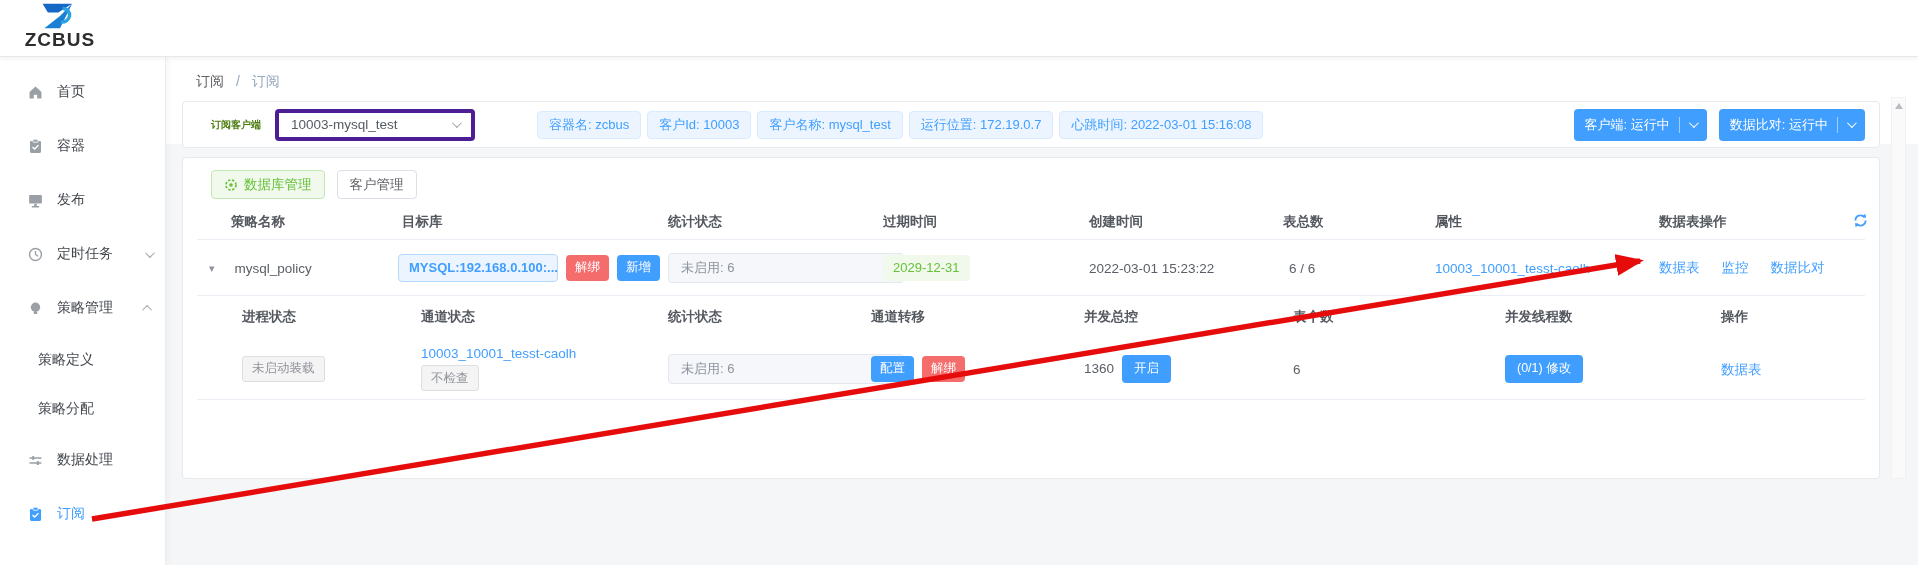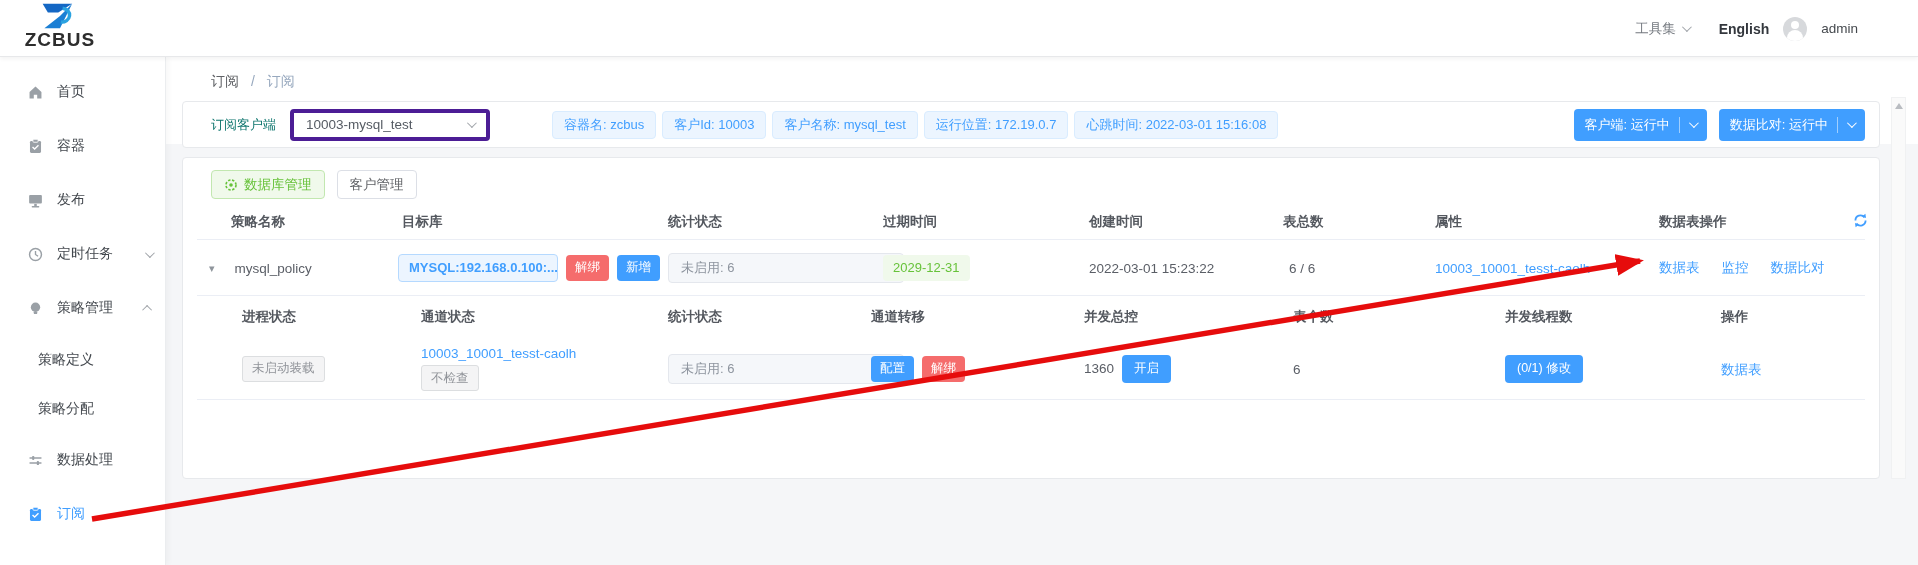--- a/index.html
+++ b/index.html
@@ -31,28 +31,28 @@
   .side-item { position:relative; height:54px; display:flex; align-items:center; padding-left:27px; gap:13px;
                font-size:14px; color:#43484e; cursor:pointer; }
   .side-item.sub { height:49px; padding-left:38px; }
   .side-item.active { color:#409eff; }
   .side-item .chev { position:absolute; right:13px; }
   .sicon { width:17px; height:17px; flex:0 0 17px; }
 
   
   .main { position:absolute; left:166px; top:57px; right:0; bottom:0; background:#f5f6f8; }
   .white-top { position:absolute; left:0; top:0; right:0; height:87px; background:#fff; }
-  .breadcrumb { position:absolute; left:45px; top:16px; font-size:14px; z-index:2; }
+  .breadcrumb { position:absolute; left:30px; top:16px; font-size:14px; z-index:2; }
   .breadcrumb .b1 { color:#606266; cursor:pointer; }
   .breadcrumb .sep { color:#97a8be; margin:0 8px; }
   .breadcrumb .b2 { color:#97a8be; }
 
   .card { position:absolute; left:16px; right:38px; background:#fff; border:1px solid #e7e9ec; border-radius:4px; }
   .card1 { top:44px; height:47px; display:flex; align-items:center; padding:0 14px; }
-  .filter-label { font-size:13px; font-weight:normal; color:#0f766e; margin-left:14px; white-space:nowrap; }
+  .filter-label { font-size:10px; font-weight:bold; color:#4d7c0f; margin-left:14px; white-space:nowrap; }
   .select { width:200px; height:32px; border:4px solid #4c1d95; border-radius:4px; margin-left:14px;
             display:flex; align-items:center; padding:0 12px; cursor:pointer; background:#fff; }
   .select .sel-text { flex:1; font-size:13.5px; color:#555b63; }
   .tag-group { display:flex; gap:6px; margin-left:26px;padding-left:36px; }
   .info-tag { height:28px; display:flex; align-items:center; padding:0 11px; background:#ecf5ff;
               border:1px solid #d9ecff; border-radius:4px; color:#409eff; font-size:13px; white-space:nowrap; }
   .btn-group { margin-left:auto; display:flex; gap:12px; }
   .blue-drop { height:32px; background:#409eff; border-radius:4px; display:flex; align-items:center;
                padding:0 11px; color:#fff; font-size:13px; cursor:pointer; white-space:nowrap; }
   .blue-drop .vdiv { width:1px; height:16px; background:rgba(255,255,255,.5); margin:0 9px; }
@@ -101,29 +101,20 @@
 <body>
 
 <div class="topbar">
   <div class="logo">
     <svg width="52" height="30" viewBox="0 0 60 34">
       <path d="M10 3 L44 3 L28 13 L16 13 Z" fill="#1467c4"></path>
       <path d="M44 3 L30 31 L12 31 L30 17 Z" fill="#1b7fd4"></path>
       <path d="M33 8 a9 8 0 1 1 -2 16" fill="none" stroke="#2aa2e0" stroke-width="4"></path>
     </svg>
     <div class="logo-text">ZCBUS</div>
-  </div>
-  <div class="top-right">
-    <span class="toolset">
-      <span>工具集</span>
-      <span class="caret"></span>
-    </span>
-    <span class="lang">English</span>
-    <span class="avatar"></span>
-    <span class="username">admin</span>
   </div>
 </div>
 
 <div class="sidebar">
   <div class="side-item">
     <svg class="sicon" viewBox="0 0 20 20">
       <path d="M3 9.5 L10 3 L17 9.5 V17 H12 V12.5 H8 V17 H3 Z" fill="#9aa0a6"></path>
       </svg>
     <span>首页</span>
   </div>

